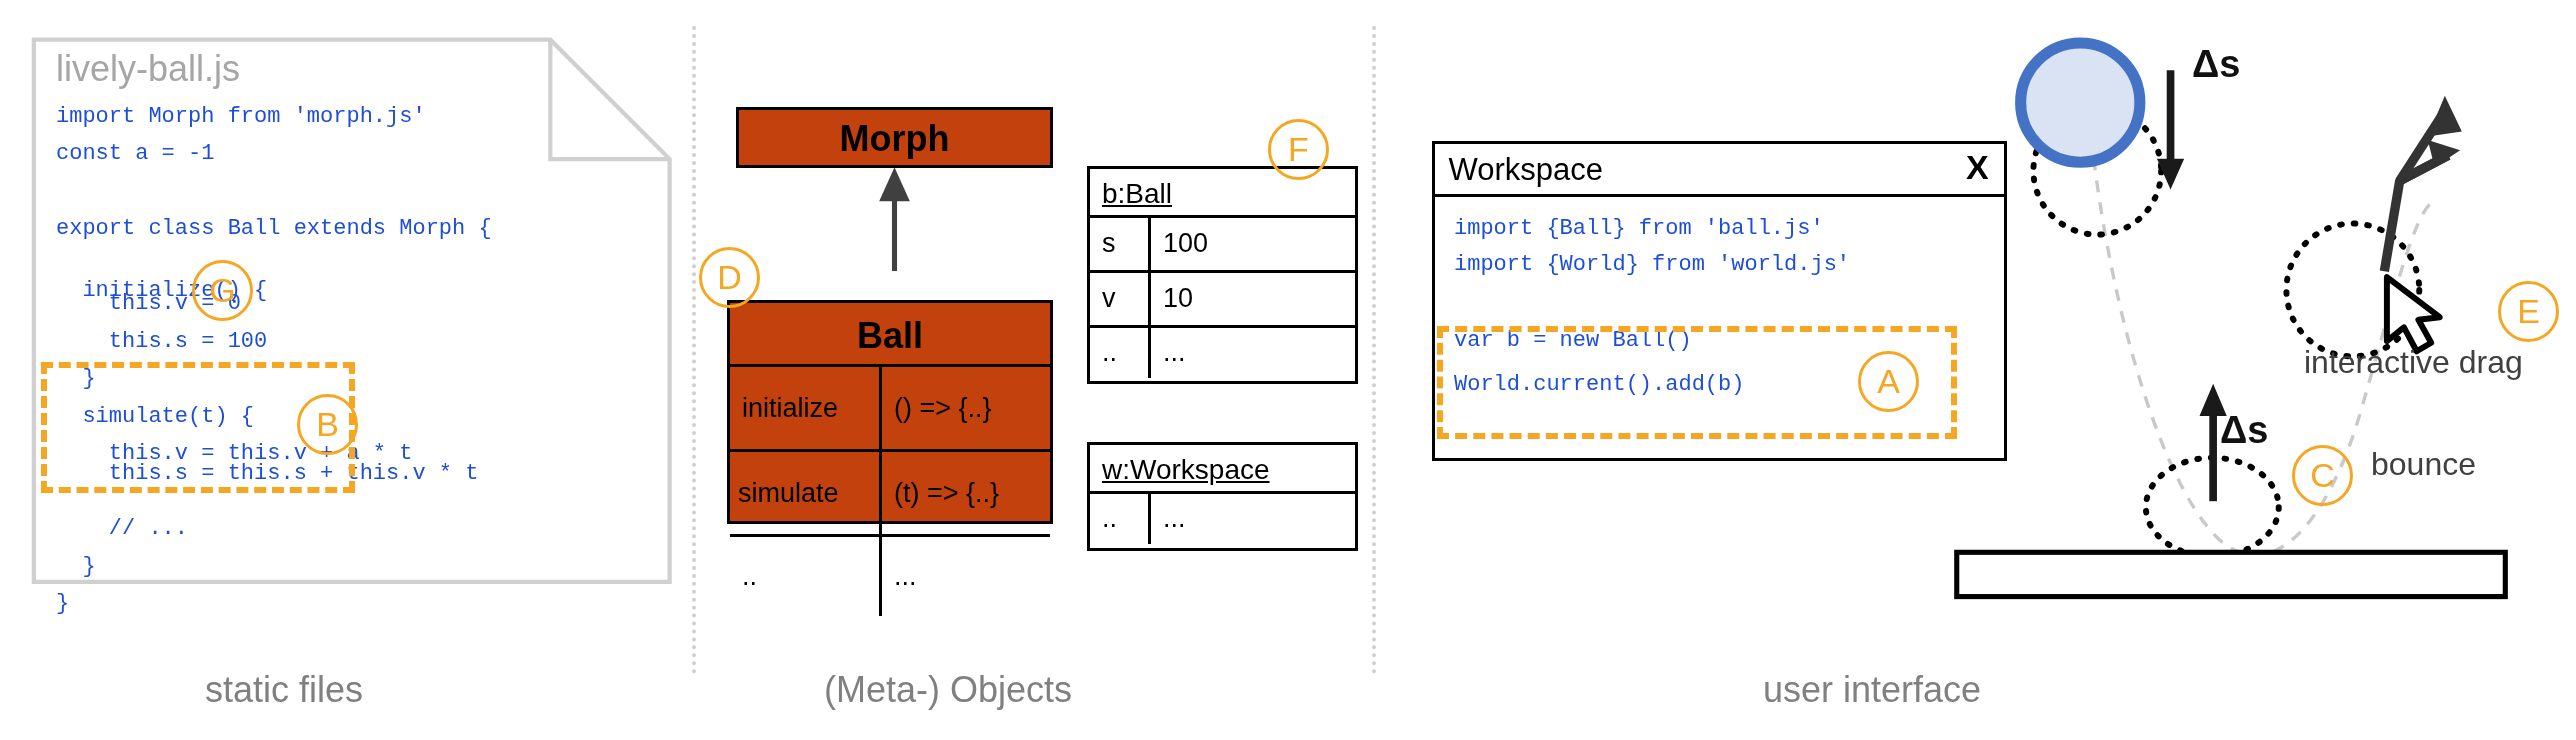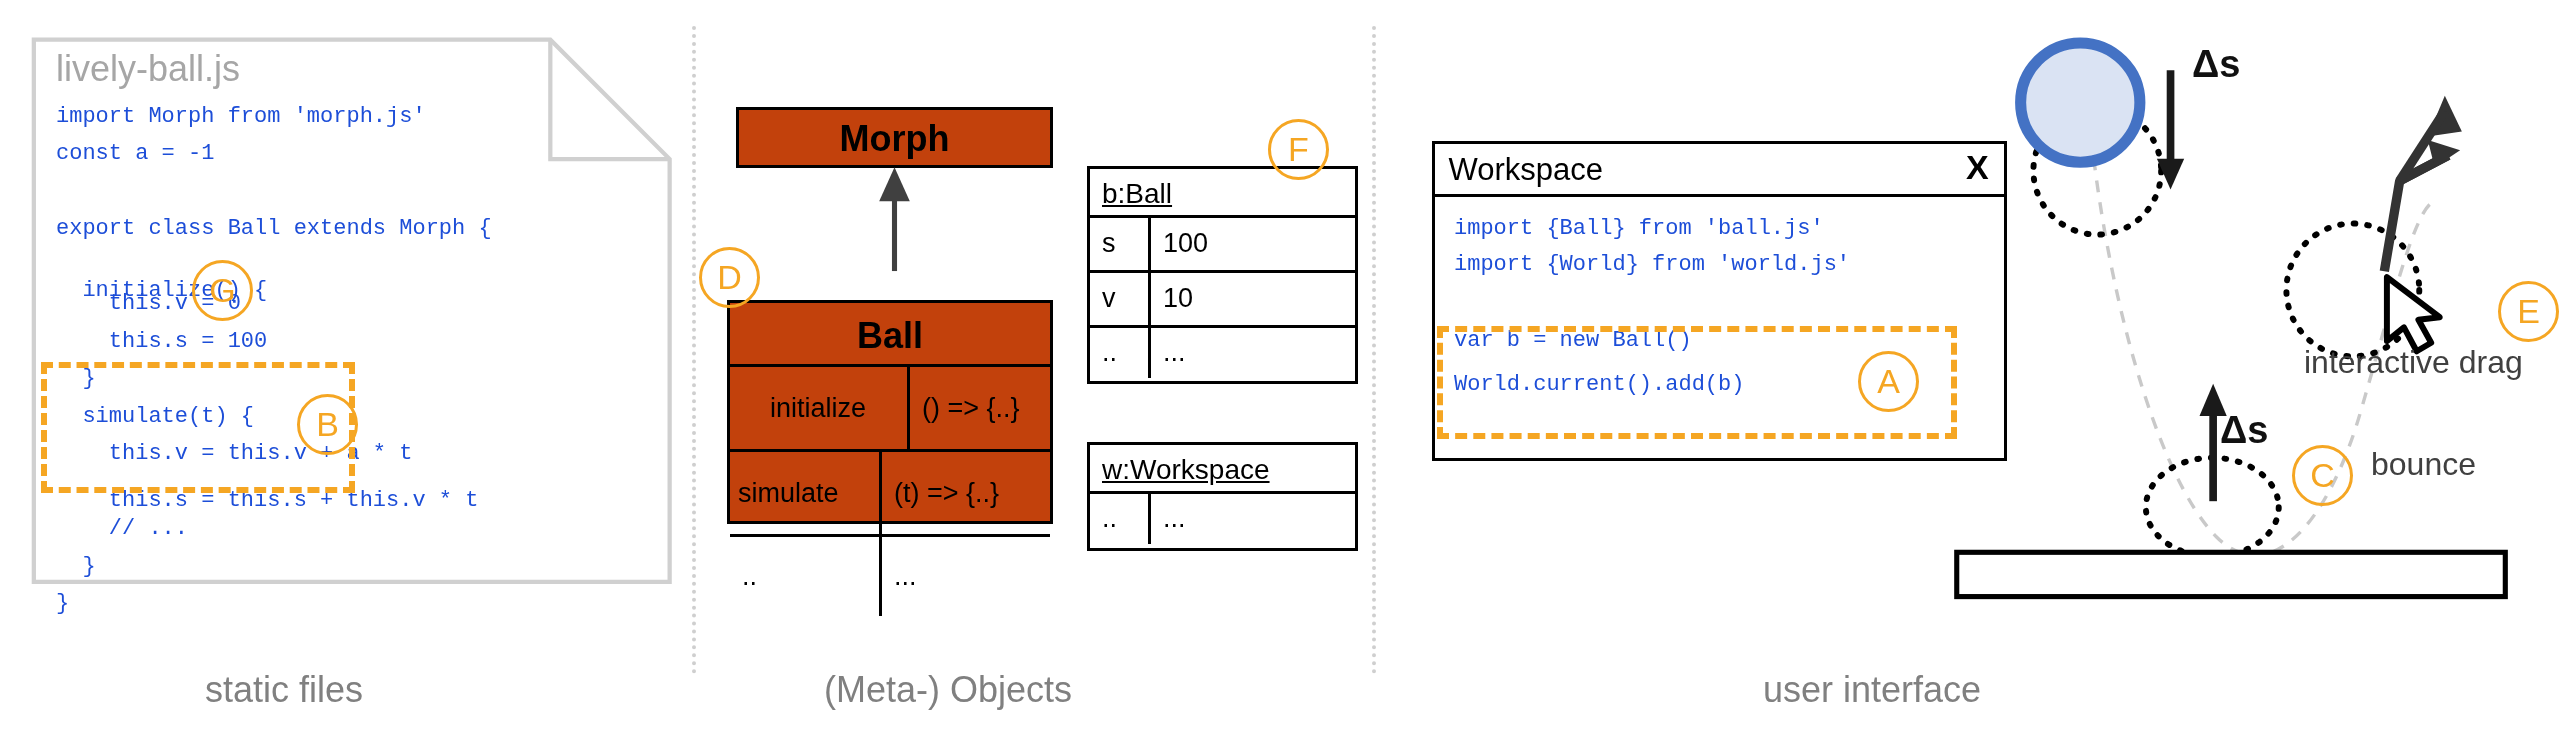--- a/index.html
+++ b/index.html
@@ -79,21 +79,21 @@
 
     <div class="code doc-code" style="top:60px;">import Morph from 'morph.js'</div>
     <div class="code doc-code" style="top:97px;">const a = -1</div>
     <div class="code doc-code" style="top:172px;">export class Ball extends Morph {</div>
     <div class="code doc-code" style="top:210px;margin-top:24px;">  initialize() {</div>
     <div class="code doc-code" style="top:247px;">    this.v = 0</div>
     <div class="code doc-code" style="top:285px;">    this.s = 100</div>
     <div class="code doc-code" style="top:322px;">  }</div>
     <div class="code doc-code" style="top:360px;">  simulate(t) {</div>
     <div class="code doc-code" style="top:397px;">    this.v = this.v + a * t</div>
-    <div class="code doc-code" style="top:444px;">    this.s = this.s + this.v * t</div>
+    <div class="code doc-code" style="top:417px;">    this.s = this.s + this.v * t</div>
     <div class="code doc-code" style="top:472px;">    // ...</div>
     <div class="code doc-code" style="top:510px;">  }</div>
     <div class="code doc-code" style="top:547px;">}</div>
   </div>
 
   <div class="odash" style="left:41px;top:362px;width:302px;height:119px;"></div>
   <div class="obadge" style="left:297px;top:394px;width:55px;height:55px;">
     <span>B</span>
   </div>
 
@@ -108,21 +108,21 @@
   </div>
 
   <svg class="abs" style="left:869px;top:162px;" width="51" height="111" viewBox="0 0 60 130">
     <line x1="30" y1="128" x2="30" y2="40" stroke="#404040" stroke-width="6"></line>
     <polygon points="30,6 12,46 48,46" fill="#404040"></polygon>
   </svg>
 
   <div class="umlbox" style="left:727px;top:264px;width:326px;height:224px;margin-top:36px;">
     <div class="uml-title" style="line-height:56px;padding-top:5.1px;">Ball</div>
 
-    <div class="uml-row" style="height:85px;border-top:3.4px solid #000;padding-left:28px;">
+    <div class="uml-row" style="height:85px;border-top:3.4px solid #000;">
       <div class="uml-cell" style="width:152px;border-right:3.4px solid #000;">initialize</div>
       <div class="uml-cell" style="flex:1;">() =&gt; {..}</div>
     </div>
     <div class="uml-row" style="height:85px;border-top:3.4px solid #000;">
       <div class="uml-cell" style="width:152px;border-right:3.4px solid #000;padding-left:8px;">simulate</div>
       <div class="uml-cell" style="flex:1;">(t) =&gt; {..}</div>
     </div>
     <div class="uml-row" style="height:82px;border-top:3.4px solid #000;">
       <div class="uml-cell" style="width:152px;border-right:3.4px solid #000;">..</div>
       <div class="uml-cell" style="flex:1;">...</div>

